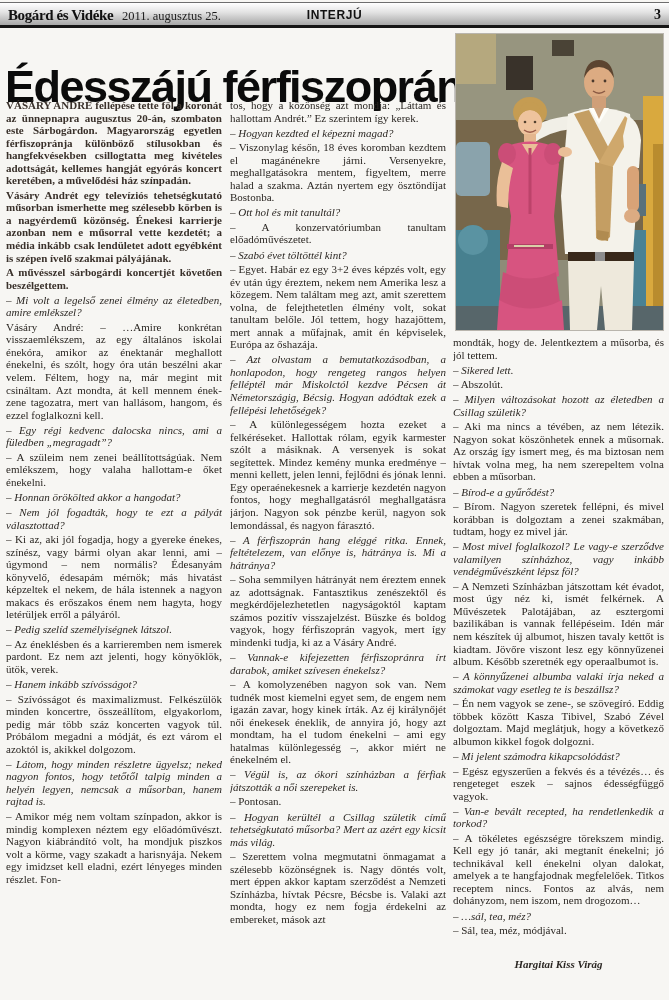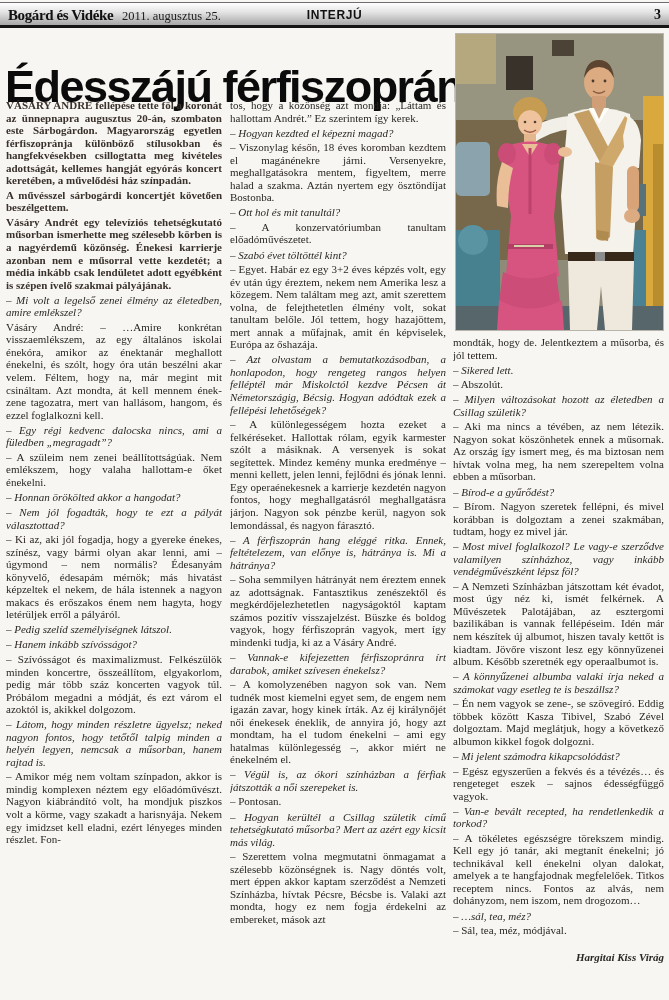--- a/index.html
+++ b/index.html
@@ -50,21 +50,21 @@
     -webkit-hyphens:auto;hyphens:auto;
   }
   #col1{left:6px;}
   #col2{left:230px;}
   #col3{left:453px;top:336px;width:211px;height:660px;}
   .col p{margin:0 0 1px 0;}
   .col p.lead{font-weight:bold;color:#3a312b;margin-bottom:2px;}
   .col p.q{font-style:italic;margin:2.5px 0 2px 0;}
   .col p.a{margin:0 0 1.5px 0;}
   .col p.byline{
-    font-weight:bold;font-style:italic;text-align:right;margin-top:14px;
+    font-weight:bold;font-style:italic;text-align:center;margin-top:21px;
   }
   .col b{font-weight:normal;}
 </style>
 </head>
 <body>
 
 <div class="page">
 
   <div class="band">
     <div class="band-inner">
@@ -145,30 +145,31 @@
       <rect x="51" y="210" width="46" height="5" fill="#b23f66"></rect>
       <rect x="58" y="211" width="30" height="2" fill="#d9d0a8"></rect>
 
       <path d="M47 238 q27 13 53 0 l4 30 q-31 15 -61 0 z" fill="#cc4d77"></path>
       <path d="M43 266 q31 17 63 0 l2 30 h-67 z" fill="#d75480"></path>
     </svg>
   </div>
 
   <div class="col" id="col1">
       <p class="lead">VÁSÁRY ANDRÉ fellépése tette föl a koronát az ünnepnapra augusztus 20-án, szombaton este Sárbogárdon. Magyarország egyetlen férfiszopránja különböző stílusokban és hangfekvésekben csillogtatta meg kivételes adottságát, kellemes hangját egyórás koncert keretében, a művelődési ház színpadán.</p>
+      <p class="lead">Vásáry Andrét egy televíziós tehetségkutató műsorban ismerhette meg szélesebb körben is a nagyérdemű közönség. Énekesi karrierje azonban nem e műsorral vette kezdetét; a média inkább csak lendületet adott egyébként is szépen ívelő szakmai pályájának.</p>
       <p class="lead">A művésszel sárbogárdi koncertjét követően beszélgettem.</p>
-      <p class="lead">Vásáry Andrét egy televíziós tehetségkutató műsorban ismerhette meg szélesebb körben is a nagyérdemű közönség. Énekesi karrierje azonban nem e műsorral vette kezdetét; a média inkább csak lendületet adott egyébként is szépen ívelő szakmai pályájának.</p>
       <p class="q">– Mi volt a legelső zenei élmény az életedben, amire emlékszel?</p>
       <p class="a"><b>Vásáry André:</b><span> – …Amire konkrétan visszaemlékszem, az egy általános iskolai énekóra, amikor az énektanár meghallott énekelni, és szólt, hogy óra után beszélni akar velem. Féltem, hogy na, már megint mit csináltam. Azt mondta, át kell mennem ének-zene tagozatra, mert van hallásom, hangom, és ezzel foglalkozni kell.</span></p>
       <p class="q">– Egy régi kedvenc dalocska nincs, ami a füledben „megragadt”?</p>
       <p class="a">– A szüleim nem zenei beállítottságúak. Nem emlékszem, hogy valaha hallottam-e őket énekelni.</p>
       <p class="q">– Honnan örökölted akkor a hangodat?</p>
       <p class="q">– Nem jól fogadták, hogy te ezt a pályát választottad?</p>
       <p class="a">– Ki az, aki jól fogadja, hogy a gyereke énekes, színész, vagy bármi olyan akar lenni, ami – úgymond – nem normális? Édesanyám könyvelő, édesapám mérnök; más hivatást képzeltek el nekem, de hála istennek a nagyon makacs és erőszakos énem nem hagyta, hogy letérüljek erről a pályáról.</p>
       <p class="q">– Pedig szelíd személyiségnek látszol.</p>
+      <p class="a">– Az éneklésben és a karrieremben nem ismerek pardont. Ez nem azt jelenti, hogy könyöklök, ütök, verek.</p>
       <p class="q">– Hanem inkább szívósságot?</p>
       <p class="a">– Szívósságot és maximalizmust. Felkészülök minden koncertre, összeállítom, elgyakorlom, pedig már több száz koncerten vagyok túl. Próbálom megadni a módját, és ezt várom el azoktól is, akikkel dolgozom.</p>
       <p class="q">– Látom, hogy minden részletre ügyelsz; neked nagyon fontos, hogy tetőtől talpig minden a helyén legyen, nemcsak a műsorban, hanem rajtad is.</p>
       <p class="a">– Amikor még nem voltam színpadon, akkor is mindig komplexen néztem egy előadóművészt. Nagyon kiábrándító volt, ha mondjuk piszkos volt a körme, vagy szakadt a harisnyája. Nekem egy imidzset kell eladni, ezért lényeges minden részlet. Fon-</p>
     </div>
   <div class="col" id="col2">
       <p class="a">tos, hogy a közönség azt mondja: „Láttam és hallottam Andrét.” Ez szerintem így kerek.</p>
       <p class="q">– Hogyan kezdted el képezni magad?</p>
       <p class="a">– Viszonylag későn, 18 éves koromban kezdtem el magánénekre járni. Versenyekre, meghallgatásokra mentem, figyeltem, merre halad a szakma. Aztán nyertem egy ösztöndíjat Bostonba.</p>
       <p class="q">– Ott hol és mit tanultál?</p>

